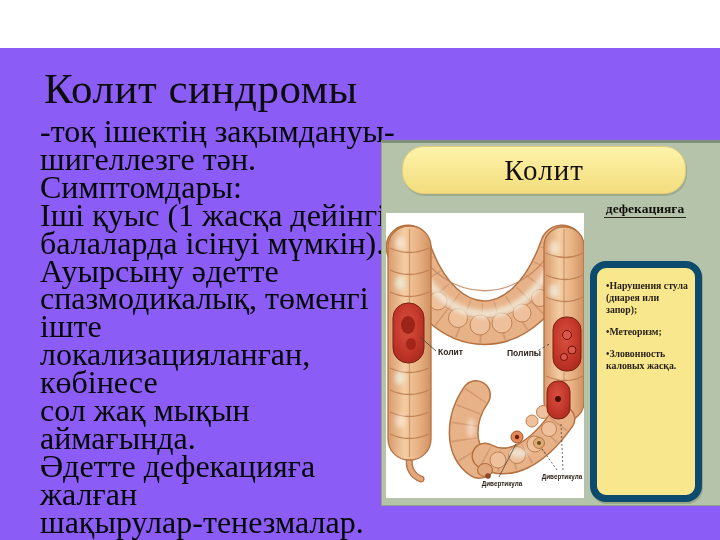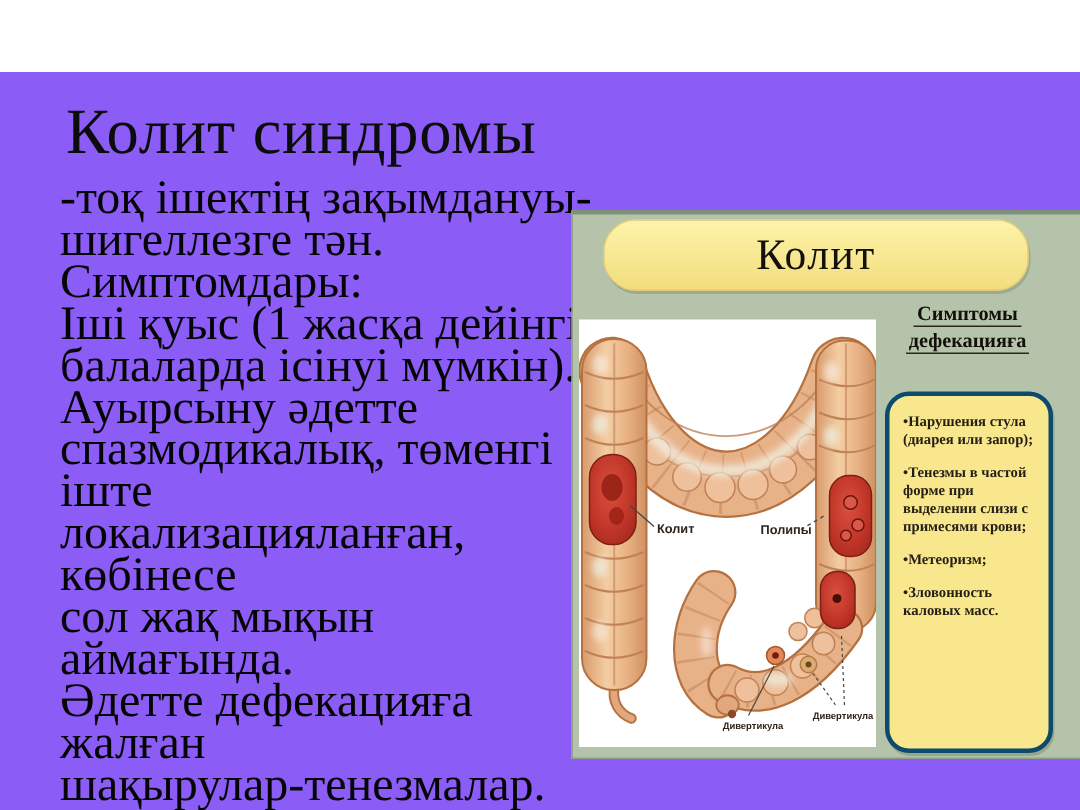--- a/index.html
+++ b/index.html
@@ -16,21 +16,21 @@
   .panel-title-box{position:absolute;left:20px;top:3px;width:282px;height:46px;border-radius:22px;
          background:linear-gradient(#fdf3a9,#f3dd7e);border:1px solid #e3cd79;
          box-shadow:1px 2px 0 rgba(110,125,90,.35);
          display:flex;align-items:center;justify-content:center;
          font-size:29px;letter-spacing:1px;color:#14100c;}
   .illustration{position:absolute;left:4px;top:70px;width:198px;height:285px;background:#ffffff;}
   .symptoms-header{position:absolute;left:204px;top:57px;width:118px;text-align:center;
          font-weight:700;font-size:13.5px;line-height:17px;color:#13100b;}
   .symptoms-header .uline{display:inline-block;border-bottom:1.5px solid #2a261c;padding:0 2px;}
   .symptoms-box{position:absolute;left:208px;top:118px;width:112px;height:241px;box-sizing:border-box;
-         border-radius:16px;background:#f8e78d;border:3px solid #0c4a6e;
+         border-radius:16px;background:#f8e78d;border:7px solid #0c4a6e;
          box-shadow:1px 2px 0 rgba(110,125,90,.4);
          padding:12px 6px 6px 9px;}
   .symptom-item{font-size:9.8px;line-height:12px;font-weight:700;color:#241e14;margin:0 0 10px 0;}
   .symptom-item::before{content:"\2022 ";}
 </style>
 </head>
 <body>
 
 <div class="slide">
 
@@ -178,25 +178,23 @@
         <path d="M177 257 L175 211" stroke="#4a463e" stroke-width="0.8" stroke-dasharray="2 2"></path>
 
         <text x="52" y="142" font-family="Liberation Sans, sans-serif" font-size="8.5" font-weight="700" fill="#2f241a">Колит</text>
         <text x="121" y="143" font-family="Liberation Sans, sans-serif" font-size="8.5" font-weight="700" fill="#2f241a">Полипы</text>
         <text x="116" y="273" text-anchor="middle" font-family="Liberation Sans, sans-serif" font-size="6.3" font-weight="700" fill="#2f241a">Дивертикула</text>
         <text x="176" y="266" text-anchor="middle" font-family="Liberation Sans, sans-serif" font-size="6.3" font-weight="700" fill="#2f241a">Дивертикула</text>
       </svg>
     </div>
 
     <div class="symptoms-header">
-      <div><span class="uline">Симптомы</span></div>
       <div><span class="uline">дефекацияға</span></div>
     </div>
 
     <div class="symptoms-box">
       <div class="symptom-item">Нарушения стула (диарея или запор);</div>
-      <div class="symptom-item">Тенезмы в частой форме при выделении слизи с примесями крови;</div>
       <div class="symptom-item">Метеоризм;</div>
-      <div class="symptom-item">Зловонность каловых масс.</div>
+      <div class="symptom-item">Зловонность каловых жасқа.</div>
     </div>
 
   </div>
 </div>
 
 </body></html>

